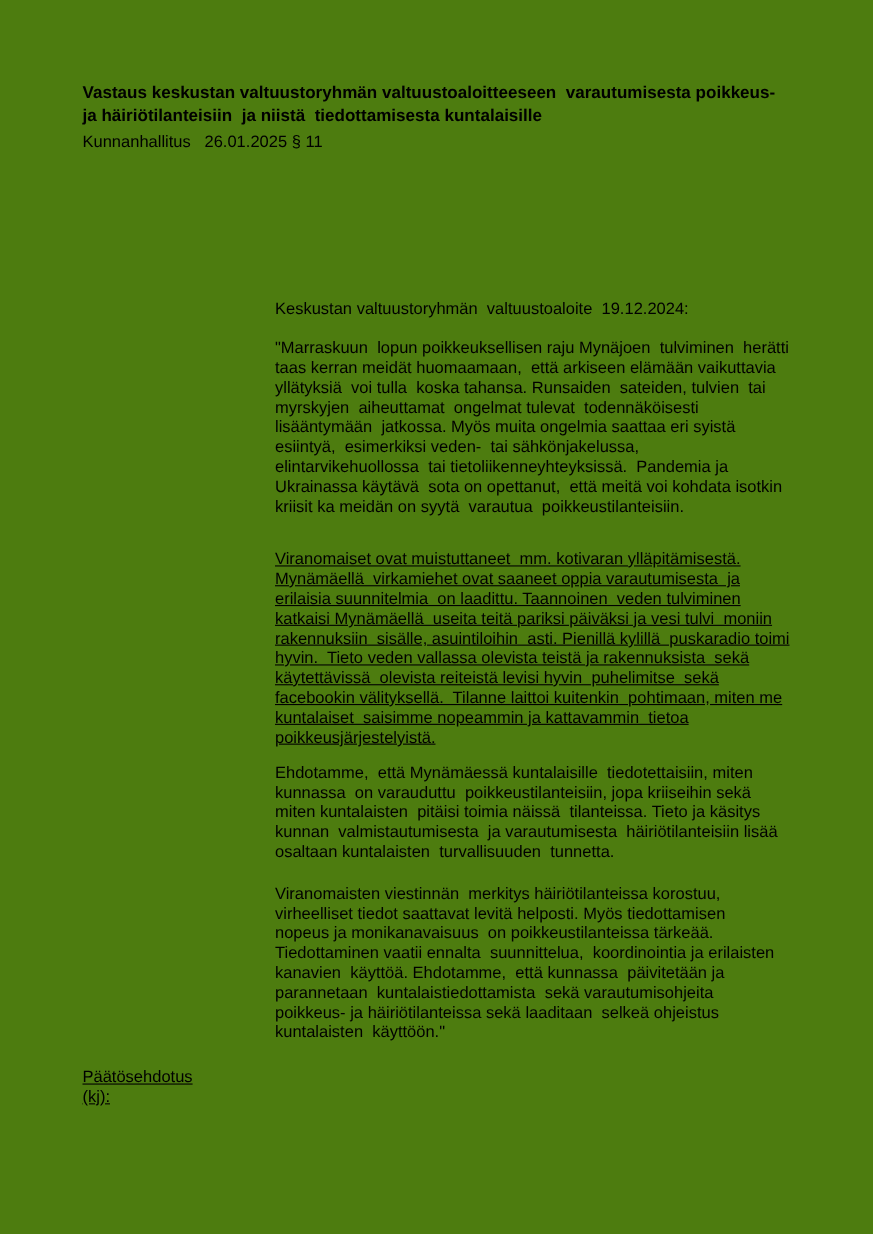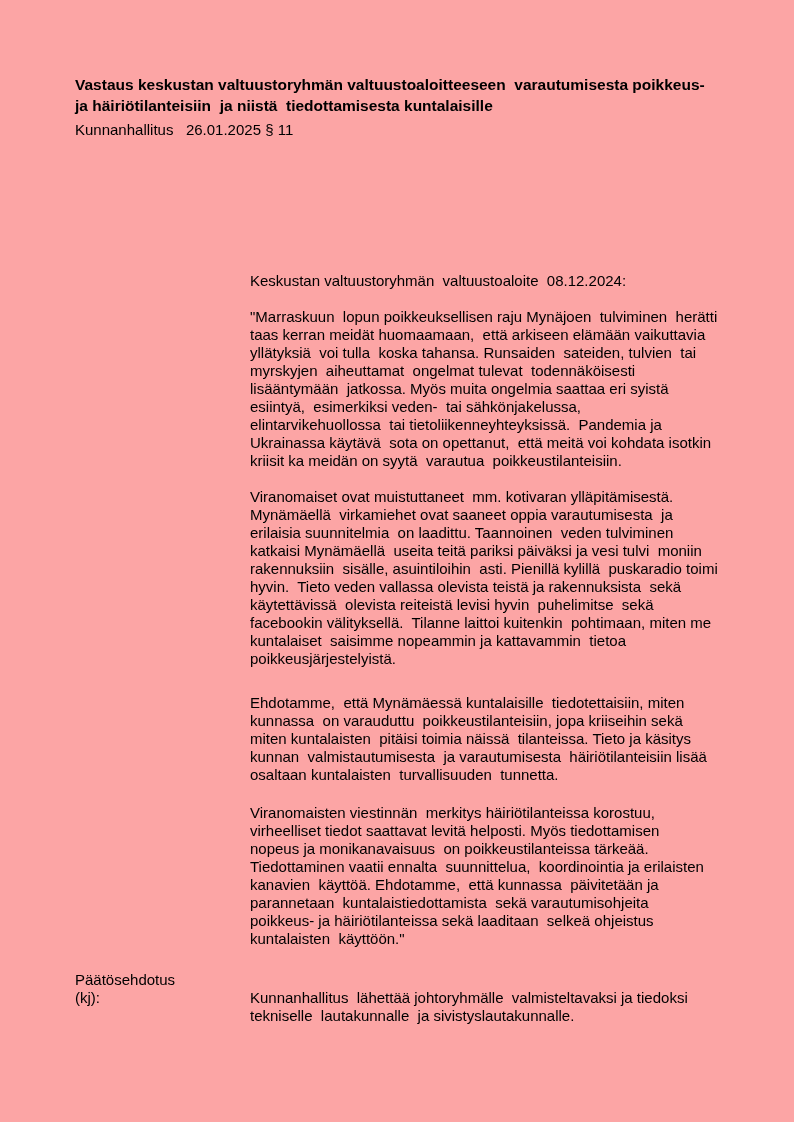--- a/index.html
+++ b/index.html
@@ -4,21 +4,21 @@
 <style>
   html, body {
     margin: 0;
     padding: 0;
     background: #ffffff;
   }
   .page {
     position: relative;
     width: 794px;
     height: 1122px;
-    background: #fca5a5;
+    background: #4d7c0f;
     font-family: "Liberation Sans", sans-serif;
     color: #000000;
     overflow: hidden;
   }
   .abs { position: absolute; }
   .doc-title {
     left: 75px;
     top: 64px;
     width: 690px;
     font-size: 15.5px;
@@ -35,38 +35,38 @@
   }
   .body-text {
     font-size: 15px;
     line-height: 18px;
     white-space: pre-wrap;
   }
   .indent { left: 250px; width: 520px; }
   .preparer-block { top: 180px; }
   .initiative-heading { top: 272px; }
   .para-1 { top: 308px; }
-  .para-2 { top: 488px; }
+  .para-2 { top: 500px; text-decoration: underline; }
   .para-3 { top: 694px; }
   .para-4 { top: 804px; }
-  .decision-label { left: 75px; top: 971px; width: 160px; }
+  .decision-label { left: 75px; top: 971px; width: 160px; text-decoration: underline; }
   .decision-text { top: 989px; }
 </style>
 </head>
 <body>
 
 <div class="page">
 
   <h1 class="abs doc-title">Vastaus keskustan valtuustoryhmän valtuustoaloitteeseen  varautumisesta poikkeus-
 ja häiriötilanteisiin  ja niistä  tiedottamisesta kuntalaisille</h1>
 
   <div class="abs doc-subtitle">Kunnanhallitus   26.01.2025 § 11</div>
 
 
-  <div class="abs body-text indent initiative-heading">Keskustan valtuustoryhmän  valtuustoaloite  08.12.2024:</div>
+  <div class="abs body-text indent initiative-heading">Keskustan valtuustoryhmän  valtuustoaloite  19.12.2024:</div>
 
   <div class="abs body-text indent para-1">"Marraskuun  lopun poikkeuksellisen raju Mynäjoen  tulviminen  herätti
 taas kerran meidät huomaamaan,  että arkiseen elämään vaikuttavia
 yllätyksiä  voi tulla  koska tahansa. Runsaiden  sateiden, tulvien  tai
 myrskyjen  aiheuttamat  ongelmat tulevat  todennäköisesti
 lisääntymään  jatkossa. Myös muita ongelmia saattaa eri syistä
 esiintyä,  esimerkiksi veden-  tai sähkönjakelussa,
 elintarvikehuollossa  tai tietoliikenneyhteyksissä.  Pandemia ja
 Ukrainassa käytävä  sota on opettanut,  että meitä voi kohdata isotkin
 kriisit ka meidän on syytä  varautua  poikkeustilanteisiin.</div>
@@ -93,16 +93,14 @@
 
   <div class="abs body-text indent para-3">Ehdotamme,  että Mynämäessä kuntalaisille  tiedotettaisiin, miten
 kunnassa  on varauduttu  poikkeustilanteisiin, jopa kriiseihin sekä
 miten kuntalaisten  pitäisi toimia näissä  tilanteissa. Tieto ja käsitys
 kunnan  valmistautumisesta  ja varautumisesta  häiriötilanteisiin lisää
 osaltaan kuntalaisten  turvallisuuden  tunnetta.</div>
 
   <div class="abs body-text decision-label">Päätösehdotus
 (kj):</div>
 
-  <div class="abs body-text indent decision-text">Kunnanhallitus  lähettää johtoryhmälle  valmisteltavaksi ja tiedoksi
-tekniselle  lautakunnalle  ja sivistyslautakunnalle.</div>
 
 </div>
 
 </body></html>

